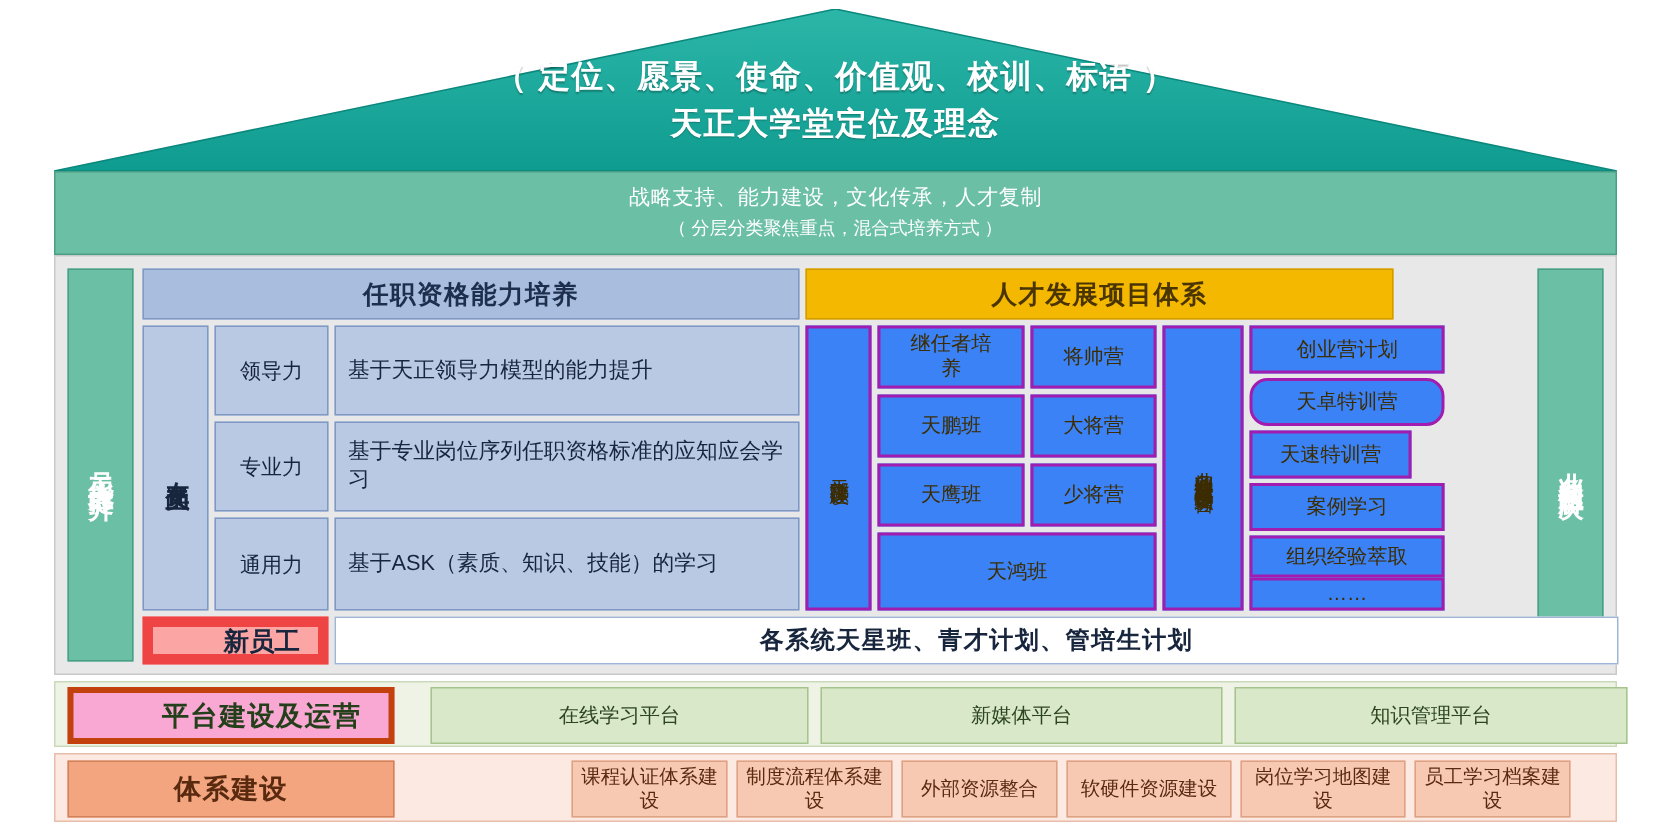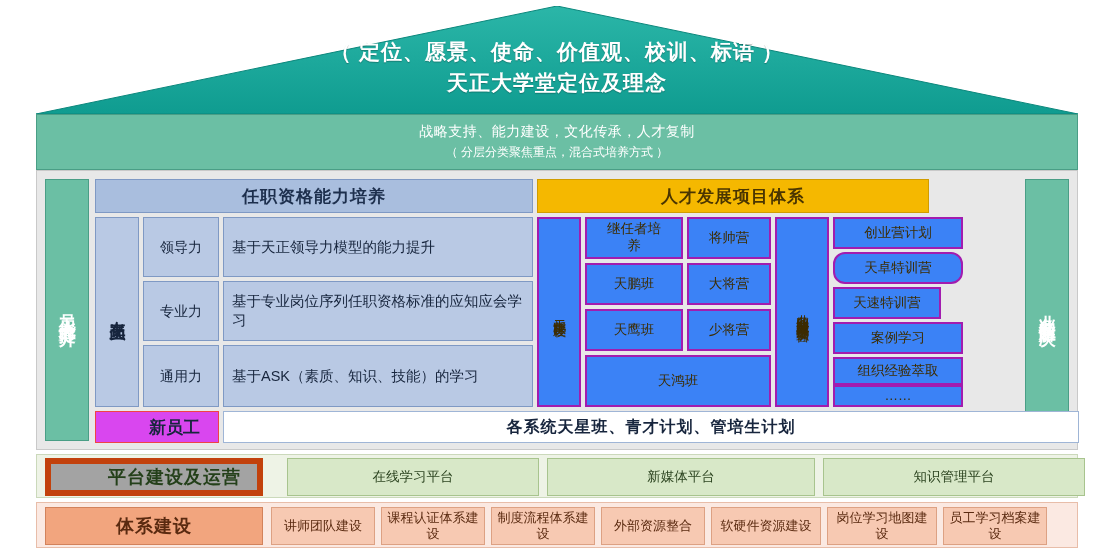--- a/index.html
+++ b/index.html
@@ -164,22 +164,22 @@
   }
   .cell-gold.vert {
     writing-mode: vertical-rl;
     text-orientation: upright;
     font-size: 13px;
     letter-spacing: 1px;
     line-height: 1.25;
   }
 
   .newstaff-box {
-    background: #d946ef;
-    border: 1px solid #ef4444;
+    background: #fca5a5;
+    border: 7px solid #ef4444;
     box-sizing: border-box;
     color: #17253d;
     font-size: 17px;
     font-weight: bold;
     display: flex;
     align-items: center;
     justify-content: center;
     padding-left: 35px;
   }
   .newstaff-row {
@@ -219,22 +219,22 @@
   .system-bg {
     position: absolute;
     left: 36px;
     width: 1042px;
     background: #fbe9e2;
     border: 1px solid #e8bda9;
     box-sizing: border-box;
     padding-left: 27px;
   }
   .band-label.green {
-    background: #a3a3a3;
-    border: 6px solid #c2410c;
+    background: #f9a8d4;
+    border: 4px solid #c2410c;
     color: #24401a;
     padding-left: 41px;
   }
   .band-label.orange {
     background: #f2a57e;
     border: 1px solid #d2825b;
     color: #5a2a10;
   }
   .chip-green {
     position: absolute;
@@ -344,21 +344,20 @@
 
   <div class="platform-bg" style="top:454px; height:44px;">
     <div class="band-label green" style="top:3px;">平台建设及运营</div>
     <div class="chip-green" style="left:234px; top:3px; width:252px;">在线学习平台</div>
     <div class="chip-green" style="left:494px; top:3px; width:268px;">新媒体平台</div>
     <div class="chip-green" style="left:770px; top:3px; width:262px;">知识管理平台</div>
   </div>
 
   <div class="system-bg" style="top:502px; height:46px;">
     <div class="band-label orange" style="top:4px;">体系建设</div>
-    <div class="chip-orange" style="left:234px; top:4px; width:104px;">讲师团队建设</div>
     <div class="chip-orange" style="left:344px; top:4px; width:104px;">课程认证体系建设</div>
     <div class="chip-orange" style="left:454px; top:4px; width:104px;">制度流程体系建设</div>
     <div class="chip-orange" style="left:564px; top:4px; width:104px;">外部资源整合</div>
     <div class="chip-orange" style="left:674px; top:4px; width:110px;">软硬件资源建设</div>
     <div class="chip-orange" style="left:790px; top:4px; width:110px;">岗位学习地图建设</div>
     <div class="chip-orange" style="left:906px; top:4px; width:104px;">员工学习档案建设</div>
   </div>
 
 </div>
 

